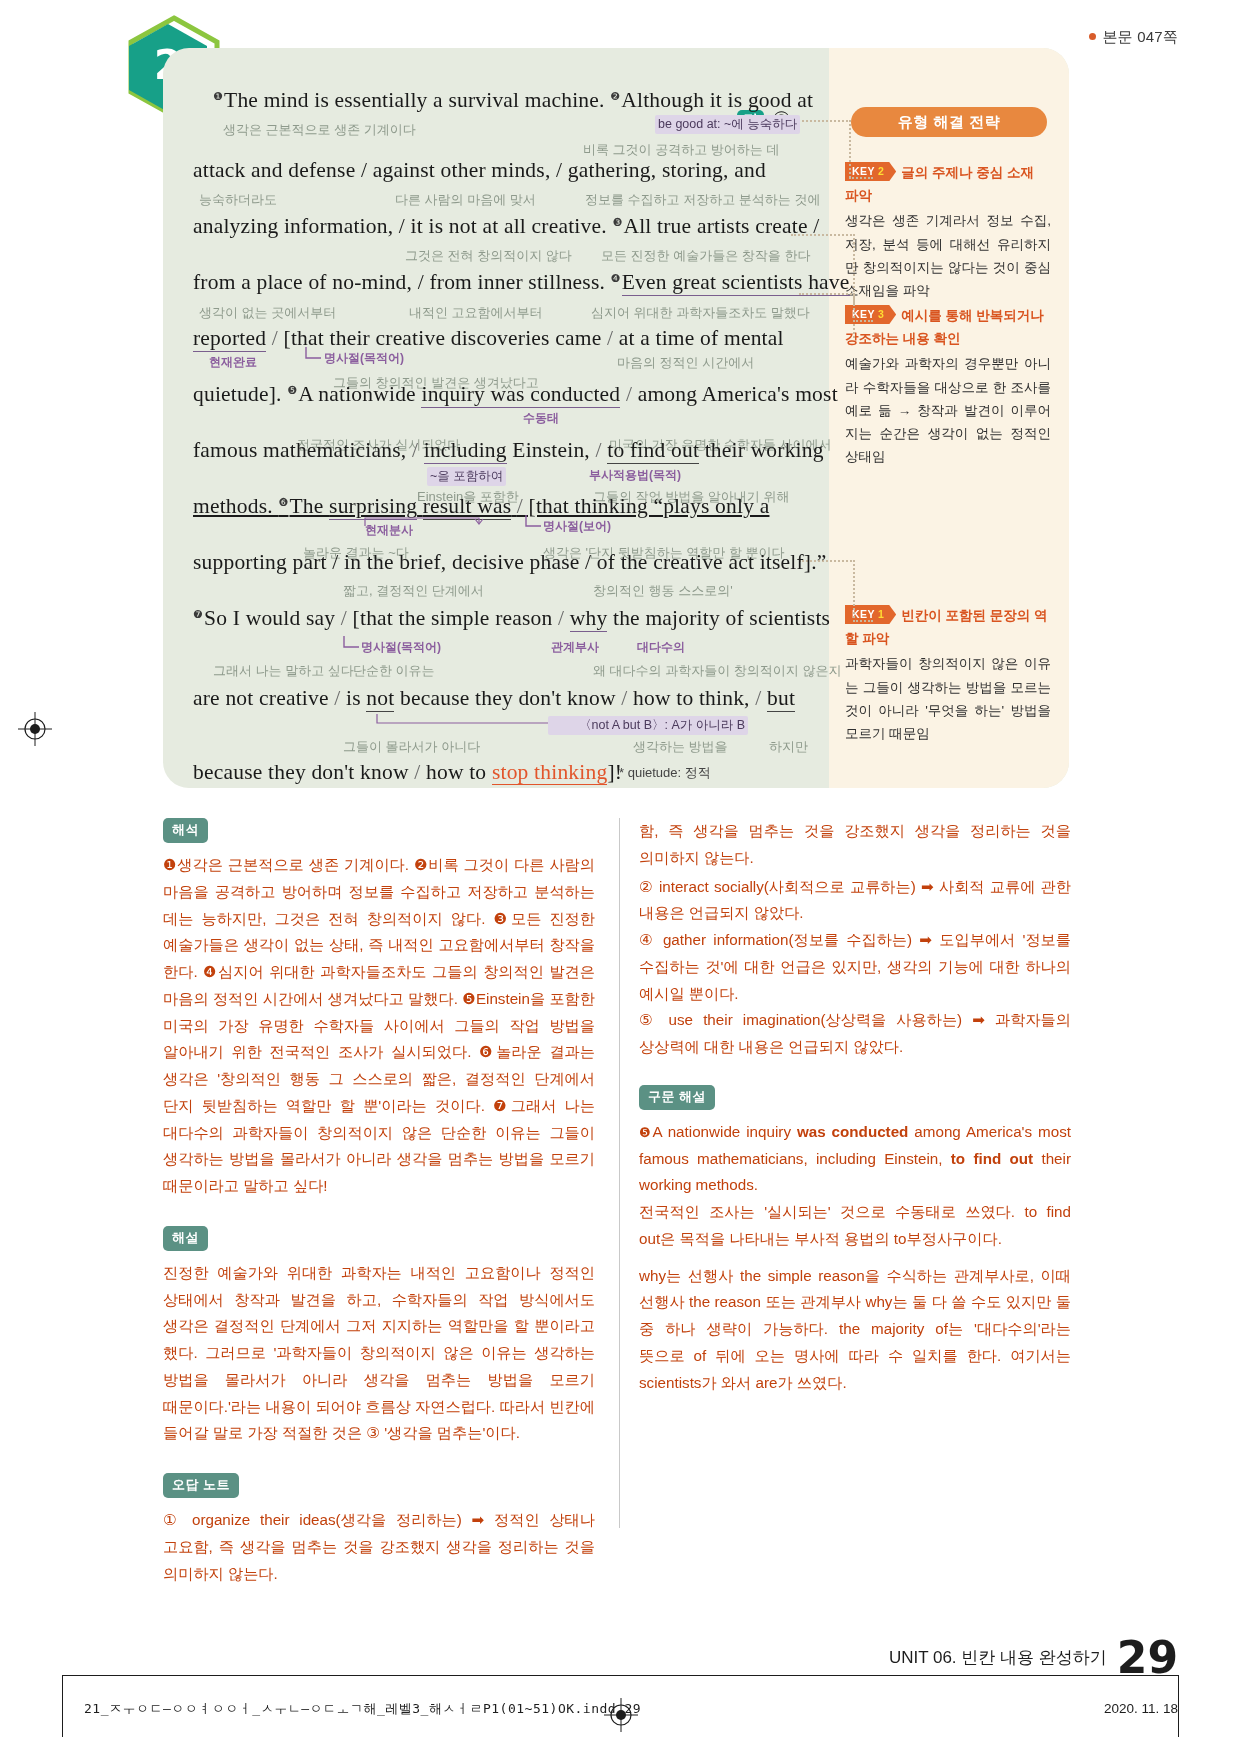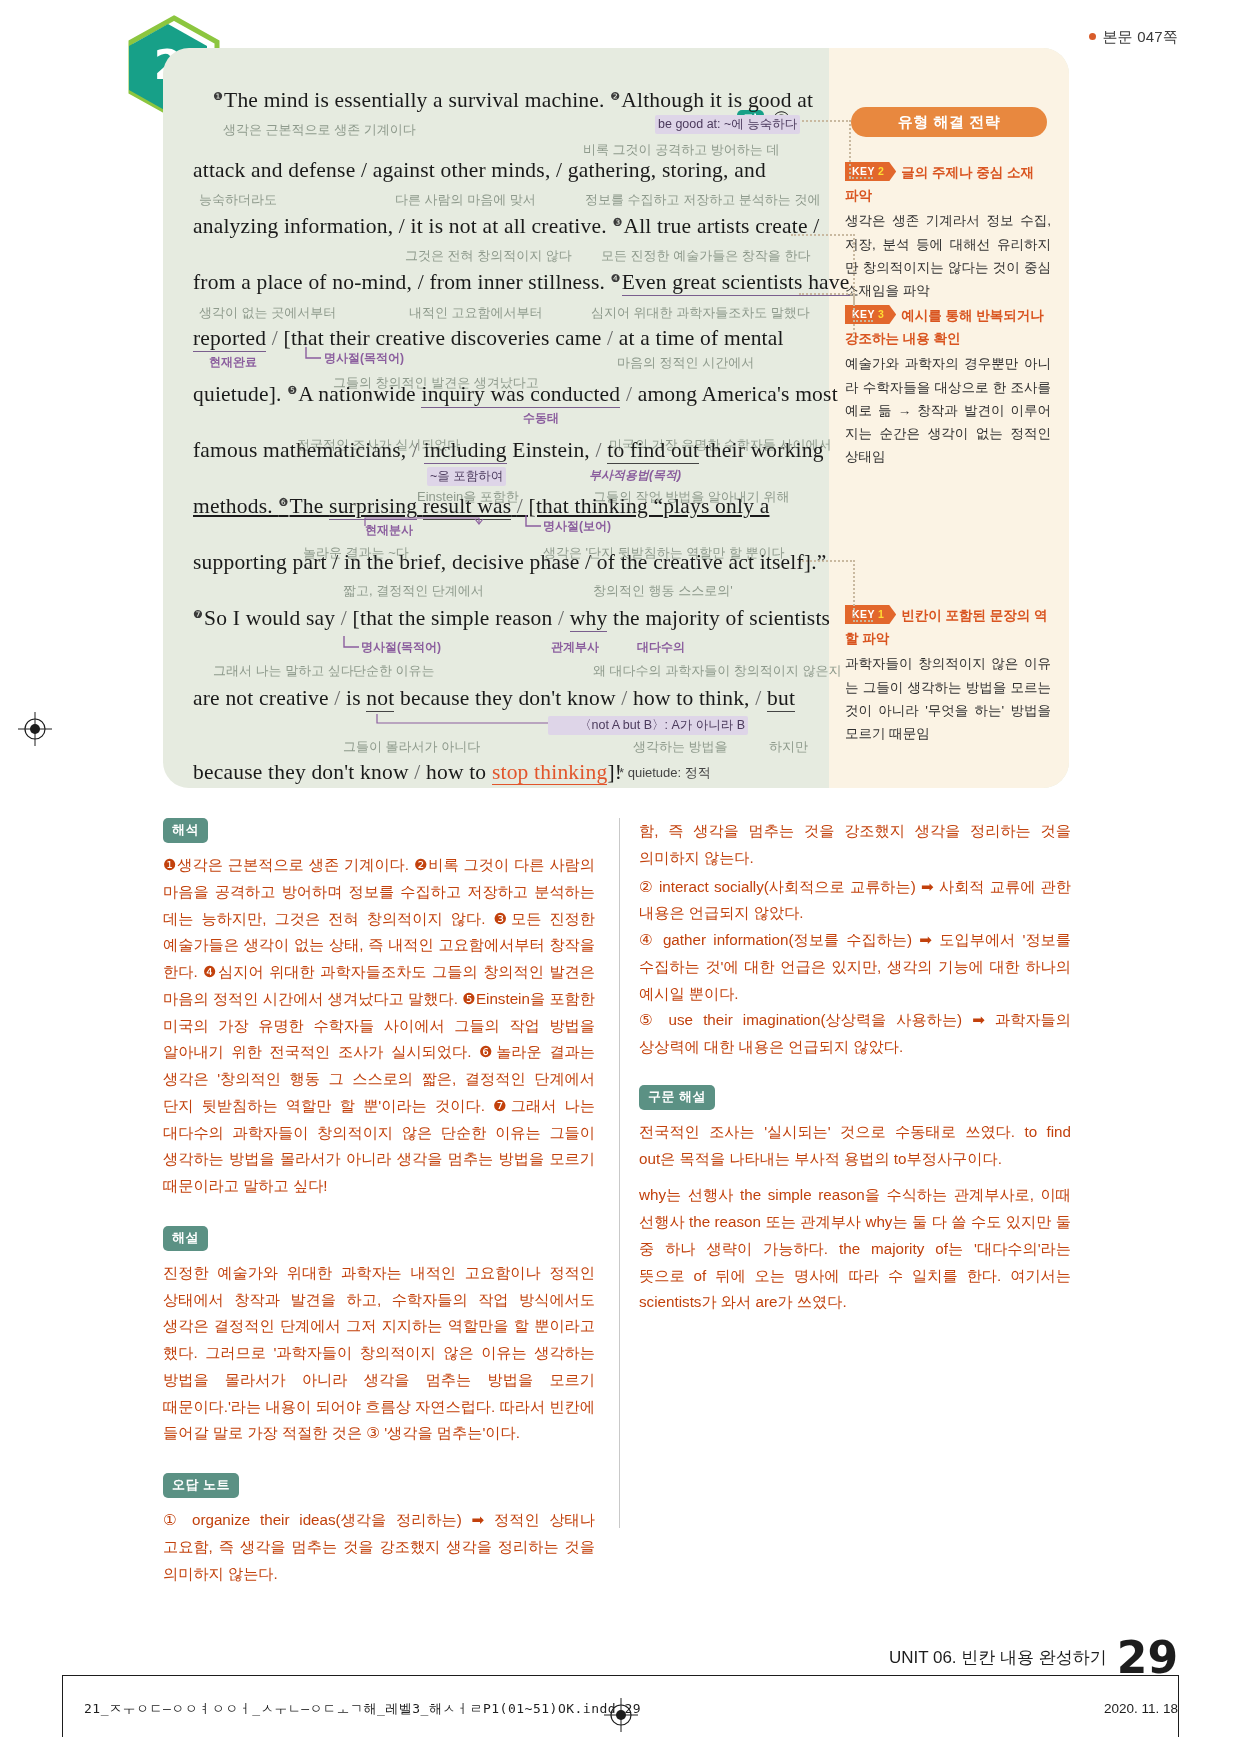--- a/index.html
+++ b/index.html
@@ -262,21 +262,21 @@
         <span>quietude]. </span><span class="num">❺</span>A nationwide <span class="ul">inquiry was conducted</span> <span class="slash">/</span> among America's most
       </div>
       <div class="gram" style="left:330px;top:322px;">수동태</div>
       <div class="gloss" style="left:104px;top:348px;">전국적인 조사가 실시되었다</div>
       <div class="gloss" style="left:368px;top:348px;margin-left:48px;">미국의 가장 유명한 수학자들 사이에서</div>
 
       <div class="eline" style="position:absolute;left:0;top:350px;">
         famous mathematicians, <span class="slash">/</span> <span class="ul">including</span> Einstein, <span class="slash">/</span> <span class="ul-dark">to find out</span> their working
       </div>
       <div class="vocab" style="left:234px;top:379px;">~을 포함하여</div>
-      <div class="gram" style="left:396px;top:379px;font-style:italic;">부사적용법(목적)</div>
+      <div class="gram" style="left:396px;top:379px;">부사적용법(목적)</div>
       <div class="gloss" style="left:224px;top:400px;">Einstein을 포함한</div>
       <div class="gloss" style="left:400px;top:400px;">그들의 작업 방법을 알아내기 위해</div>
 
       <div class="eline" style="position:absolute;left:0;top:406px;text-decoration:underline;">
         <span>methods. </span><span class="num">❻</span>The <span class="ul">surprising</span> <span class="ul-dark">result was</span> <span class="slash">/</span> [that thinking “plays only a
       </div>
       <div class="gram" style="left:172px;top:434px;">현재분사</div>
       <svg style="position:absolute;left:168px;top:424px;" width="130" height="18">
         <path d="M4,14 L4,6 L118,6 L118,11" stroke="#8b5e9e" stroke-width="1.2" fill="none"></path>
         <path d="M114,7 L118,12 L122,7" stroke="#8b5e9e" stroke-width="1.2" fill="none"></path>
@@ -351,20 +351,23 @@
     <div class="col col-right">
 
       <div class="body-kr" style="margin-bottom:2px;">함, 즉 생각을 멈추는 것을 강조했지 생각을 정리하는 것을 의미하지 않는다.</div>
       <div class="body-kr">② interact socially(사회적으로 교류하는) ➡ 사회적 교류에 관한 내용은 언급되지 않았다.</div>
       <div class="body-kr">④ gather information(정보를 수집하는) ➡ 도입부에서 '정보를 수집하는 것'에 대한 언급은 있지만, 생각의 기능에 대한 하나의 예시일 뿐이다.</div>
       <div class="body-kr">⑤ use their imagination(상상력을 사용하는) ➡ 과학자들의 상상력에 대한 내용은 언급되지 않았다.</div>
 
       <div style="margin-top:24px;">
         <span class="sec-badge">구문 해설</span>
 
+        <div class="body-kr">
+          <span class="cnum">❺</span>A nationwide inquiry <b>was conducted</b> among America's most famous mathematicians, including Einstein, <b>to find out</b> their working methods.
+        </div>
         <div class="body-kr" style="margin-bottom:10px;">전국적인 조사는 '실시되는' 것으로 수동태로 쓰였다. to find out은 목적을 나타내는 부사적 용법의 to부정사구이다.</div>
 
         <div class="body-kr">why는 선행사 the simple reason을 수식하는 관계부사로, 이때 선행사 the reason 또는 관계부사 why는 둘 다 쓸 수도 있지만 둘 중 하나 생략이 가능하다. the majority of는 '대다수의'라는 뜻으로 of 뒤에 오는 명사에 따라 수 일치를 한다. 여기서는 scientists가 와서 are가 쓰였다.</div>
       </div>
 
     </div>
   </div>
 
   <div class="footer">
     <span class="footer-unit">UNIT 06. 빈칸 내용 완성하기</span>

